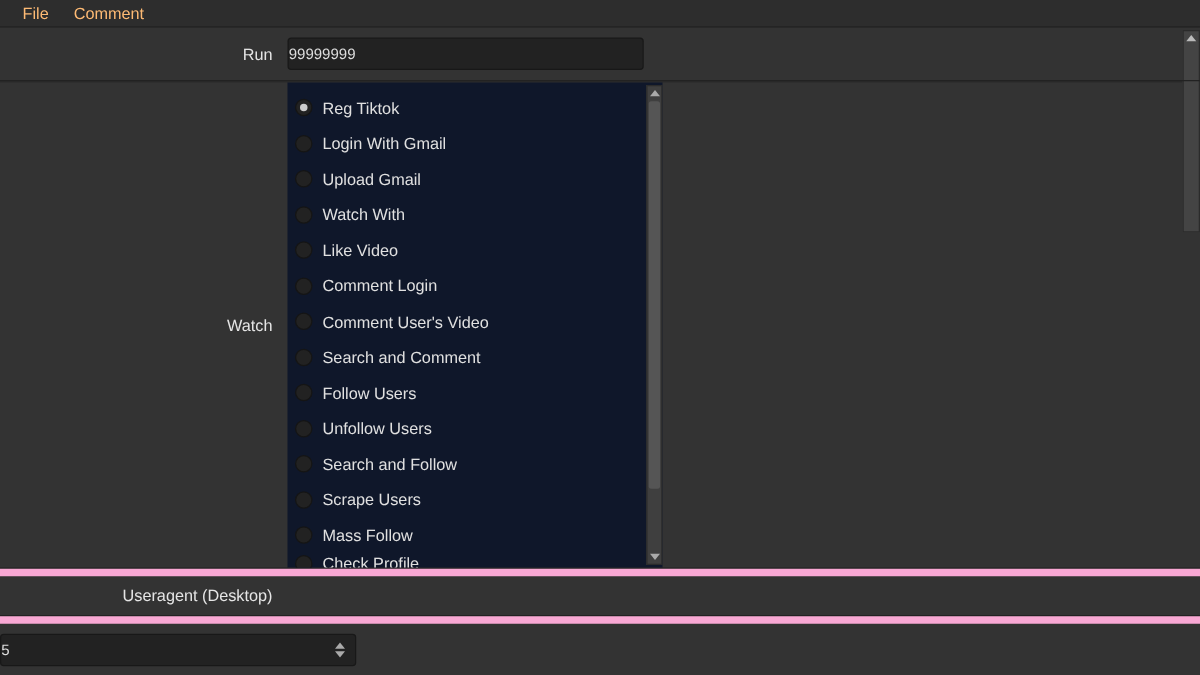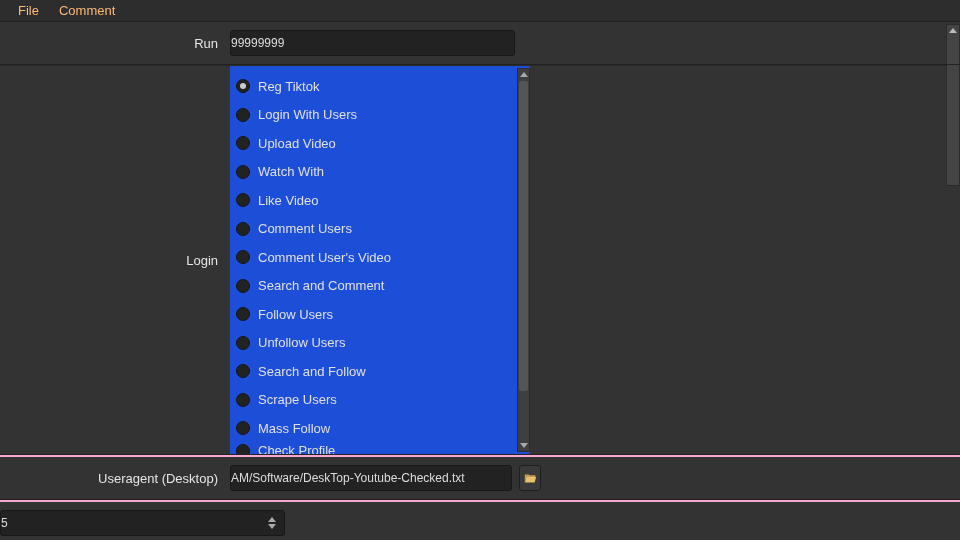--- a/index.html
+++ b/index.html
@@ -49,21 +49,21 @@
     border-bottom: 5px solid #bbb;
     margin-top: 3px;
   }
   .form {
     display: flex;
     flex-direction: column;
   }
   .row {
     display: flex;
     align-items: center;
-    border-top: 2px solid #f9a8d4;
+    border-top: 6px solid #f9a8d4;
     border-bottom: 1px solid #222;
     padding: 8px 0;
     position: relative;
   }
   .row-first { border-top: none; }
   .label-col {
     width: 230px;
     text-align: right;
     padding-right: 12px;
     color: #e5e5e5;
@@ -126,21 +126,21 @@
     border-top: 1px solid #2a2a2a;
     border-bottom: 1px solid #222;
     min-height: 390px;
   }
   .action-row .label-col {
     align-self: center;
   }
   .action-list {
     width: 300px;
     height: 388px;
-    background: #1d4ed8;
+    background: #0f172a;
     position: relative;
     overflow: hidden;
   }
   .action-items {
     padding: 6px 0 0 0;
   }
   .radio-item {
     display: flex;
     align-items: center;
     height: 28.5px;
@@ -218,46 +218,46 @@
   <div class="form">
 
     <div class="row row-first">
       <div class="label-col">Run</div>
       <div class="control-col">
         <input class="text-input num" value="99999999" style="">
       </div>
     </div>
 
     <div class="action-row">
-      <div class="label-col">Login</div>
+      <div class="label-col">Watch</div>
       <div class="action-list">
         <div class="action-items" id="action-items">
             <div class="radio-item">
               <div class="radio selected"></div>
               <span class="radio-label">Reg Tiktok</span>
             </div>
             <div class="radio-item">
               <div class="radio"></div>
-              <span class="radio-label">Login With Users</span>
-            </div>
-            <div class="radio-item">
-              <div class="radio"></div>
-              <span class="radio-label">Upload Video</span>
+              <span class="radio-label">Login With Gmail</span>
+            </div>
+            <div class="radio-item">
+              <div class="radio"></div>
+              <span class="radio-label">Upload Gmail</span>
             </div>
             <div class="radio-item">
               <div class="radio"></div>
               <span class="radio-label">Watch With</span>
             </div>
             <div class="radio-item">
               <div class="radio"></div>
               <span class="radio-label">Like Video</span>
             </div>
             <div class="radio-item">
               <div class="radio"></div>
-              <span class="radio-label">Comment Users</span>
+              <span class="radio-label">Comment Login</span>
             </div>
             <div class="radio-item">
               <div class="radio"></div>
               <span class="radio-label">Comment User's Video</span>
             </div>
             <div class="radio-item">
               <div class="radio"></div>
               <span class="radio-label">Search and Comment</span>
             </div>
             <div class="radio-item">
@@ -288,29 +288,20 @@
         <div class="inner-scroll">
           <div class="arrow-up"></div>
           <div class="thumb"></div>
           <div class="arrow-down"></div>
         </div>
       </div>
     </div>
 
     <div class="row">
       <div class="label-col">Useragent (Desktop)</div>
-      <div class="control-col">
-        <input class="text-input" style="width: 282px;" value="AM/Software/DeskTop-Youtube-Checked.txt">
-        <div class="browse-btn">
-          <svg width="13" height="13" viewBox="0 0 16 16">
-            <path d="M1 3 h5 l1 1 h7 v2 H3 L1 13 V3 z" fill="#c9a050"></path>
-            <path d="M3 6 h12 l-2 7 H1 z" fill="#e8c070"></path>
-          </svg>
-        </div>
-      </div>
     </div>
 
     <div class="row" style="border-bottom:none;">
       <div class="control-col">
         <input class="text-input num" value="5" style="">
         <div class="spinner">
           <div class="up"></div>
           <div class="down"></div>
         </div>
       </div>

